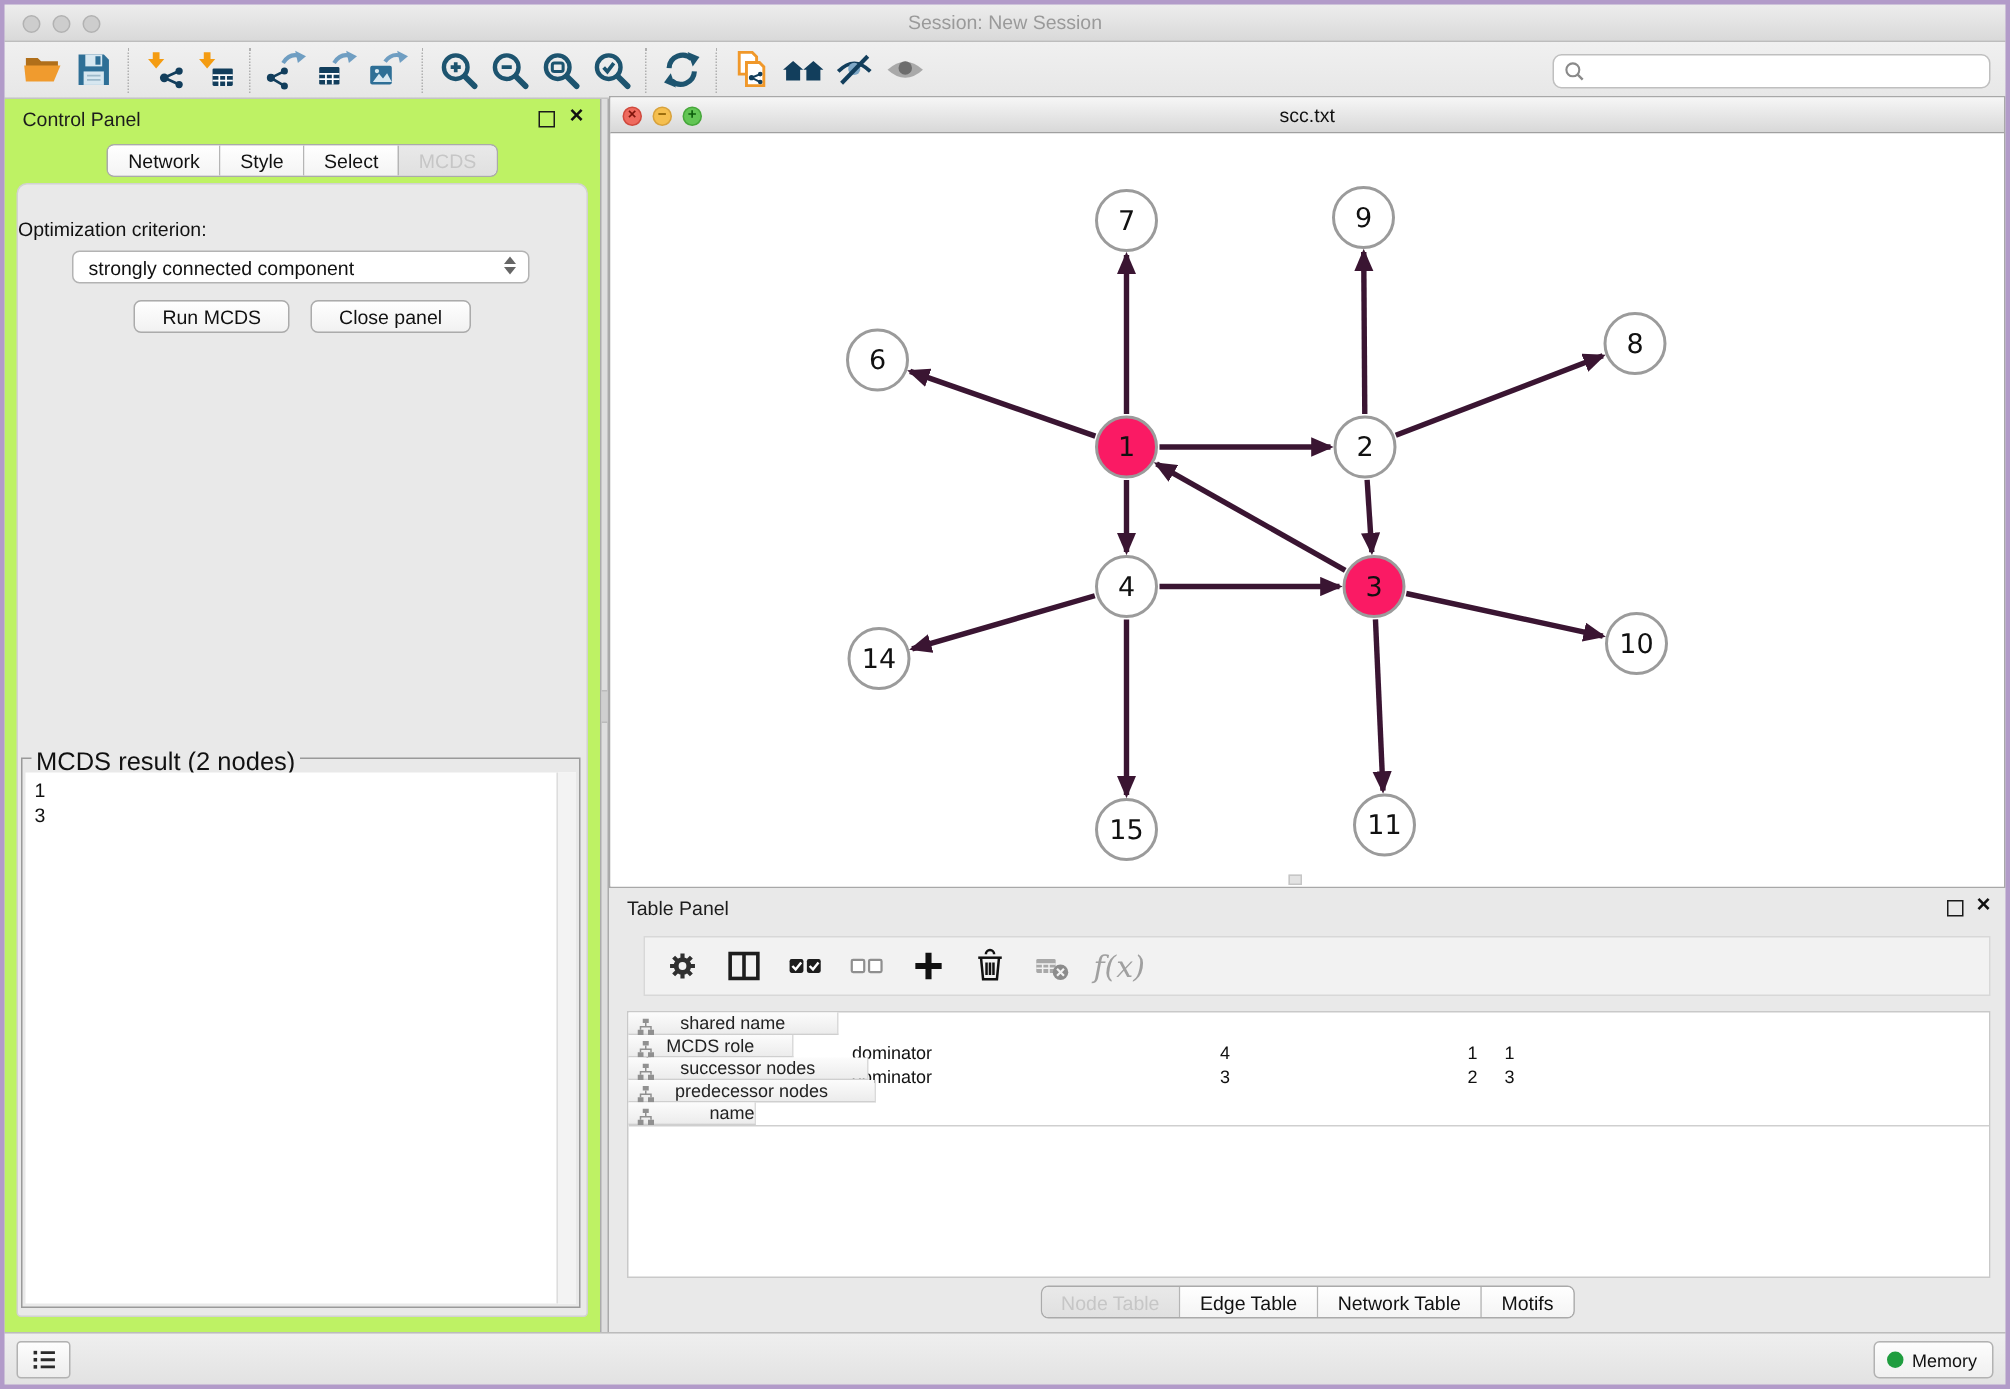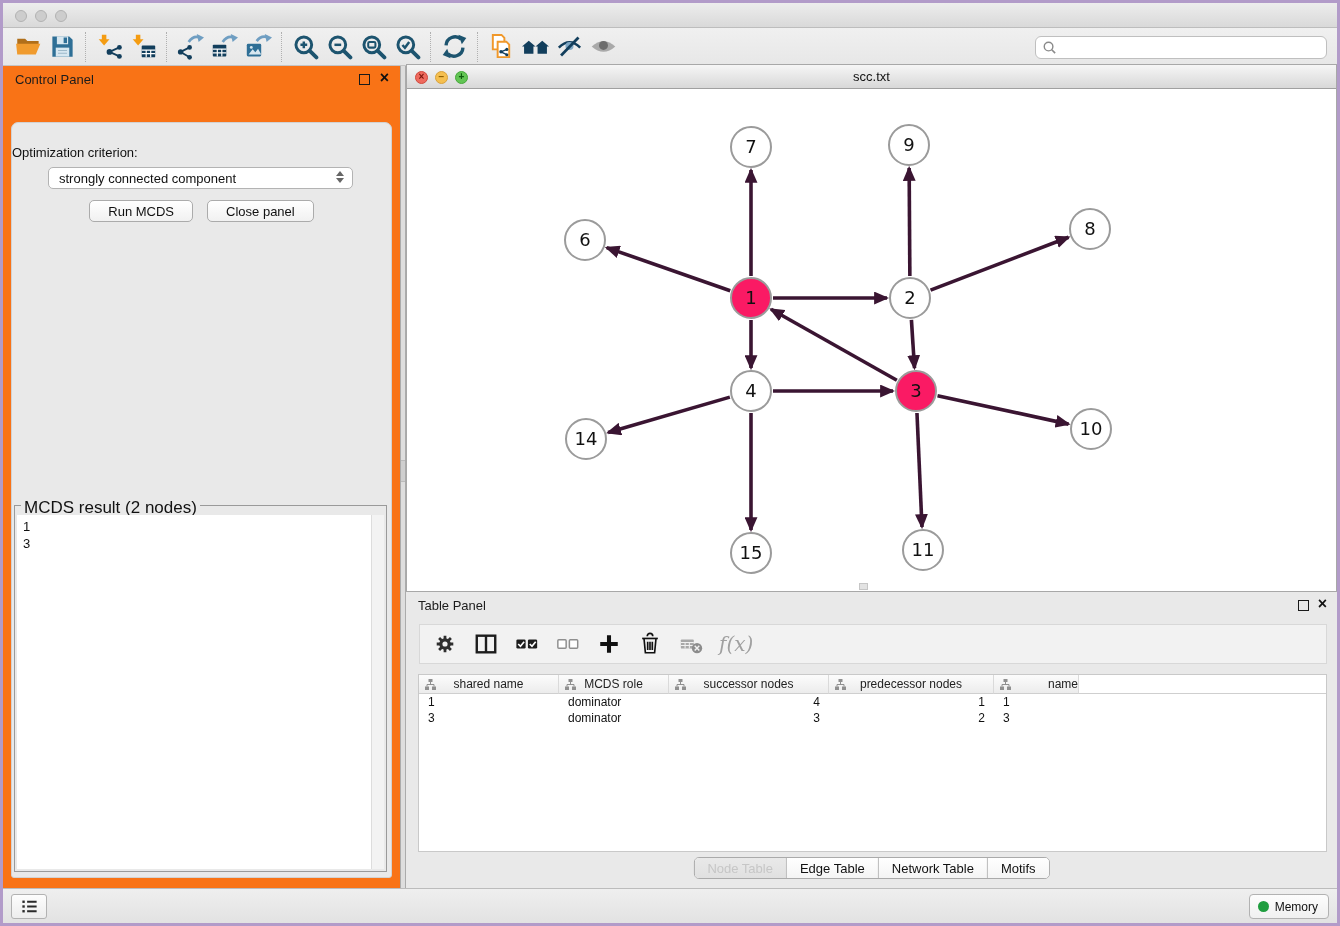--- a/index.html
+++ b/index.html
@@ -28,21 +28,21 @@
   .tb-sep { width:1px; height:30px; margin:0 6px; border-left:1px dotted #b0b0b0; }
   .search-wrap { position:absolute; right:10px; top:8px; width:292px; height:23px;
     background:#fff; border:1px solid #bfbfbf; border-radius:6px;
     display:flex; align-items:center; padding-left:6px; }
   .search-wrap svg { width:15px; height:15px; }
   .search-input { border:none; outline:none; flex:1; font-size:12px; height:18px;
     font-family:"Liberation Sans",sans-serif; background:transparent; }
 
   
   .control-panel { position:absolute; left:3px; top:66px; width:397px; height:822px;
-    background:#f97316; }
+    background:#bef264; }
   .panel-header { position:relative; height:28px; }
   .panel-title { position:absolute; left:12px; top:6px; font-size:13px; color:#1c1c1c; }
   .float-btn { position:absolute; width:11px; height:11px; border:1.6px solid #1a1a1a; top:8px; }
   .close-btn { position:absolute; top:3px; font-size:16px; font-weight:bold; color:#111; line-height:18px; }
   .cp-float { right:30px; } .cp-close { right:11px; }
 
   .segmented { display:flex; border:1px solid #aaa; border-radius:5px; overflow:hidden;
     background:#fff; height:22px; }
   .seg { padding:2px 13px; font-size:13px; color:#111; background:linear-gradient(#ffffff,#f4f4f4);
     border-right:1px solid #b5b5b5; display:flex; align-items:center; white-space:nowrap; }
@@ -90,29 +90,29 @@
   .tl-min   { left:28px; background:#f5bf4f; border:1px solid #d8a23c; color:#8a5d00; }
   .tl-zoom  { left:48px; background:#62c554; border:1px solid #46a73a; color:#0d5c0d; }
   .net-canvas { position:absolute; left:0; right:0; top:24px; bottom:0; background:#fff; }
   .net-canvas svg { position:absolute; left:0; top:0; }
   .canvas-grip { position:absolute; left:452px; bottom:1px; width:9px; height:7px;
     background:#e3e3e3; border:1px solid #c6c6c6; }
 
   
   .table-panel { position:absolute; left:406px; top:592px; width:931px; height:296px; background:#e9e9e9; }
   .tp-float { right:28px; } .tp-close { right:10px; }
-  .tp-toolbar { position:absolute; left:13px; right:10px; top:32px; height:40px;
+  .tp-toolbar { position:absolute; left:23px; right:10px; top:32px; height:40px;
     background:#f2f2f2; border:1px solid #d8d8d8; display:flex; align-items:center; gap:15px; padding-left:12px; }
   .tp-toolbar .ticon { width:26px; height:26px; display:flex; align-items:center; justify-content:center; }
   .ticon svg { width:24px; height:24px; }
   .fx-label { font-family:"DejaVu Serif", serif; font-style:italic; font-size:20px; color:#a0a0a0; }
 
   .data-table { position:absolute; left:12px; right:10px; top:82px; height:178px;
     background:#fff; border:1px solid #c9c9c9; }
-  .thead { display:flex; height:19px; }
+  .thead { display:flex; height:19px;flex-direction:column; }
   .th { position:relative; background:linear-gradient(#fcfcfc,#ececec);
     border-right:1px solid #dadada; border-bottom:1px solid #cfcfcf;
     font-size:12px; color:#222; display:flex; align-items:center; justify-content:center; }
   .th .attr-ic { position:absolute; left:6px; top:4px; width:11px; height:11px; }
   .th-fill { flex:1; background:#fff; border-bottom:1px solid #cfcfcf; }
   .trow { display:flex; height:16px; font-size:12px; color:#111; align-items:center; }
   .td { padding:0 9px; white-space:nowrap; overflow:hidden; }
 
   .tp-tabs-row { position:absolute; bottom:9px; left:50%; transform:translateX(-50%); }
 
@@ -128,20 +128,21 @@
     display:flex; align-items:center; gap:6px; font-size:12px; color:#111; }
   .memory-dot { width:11px; height:11px; border-radius:50%; }
 </style>
 </head>
 <body>
 
 <div class="titlebar">
   <div class="traffic" style="left:12px"></div>
   <div class="traffic" style="left:32px"></div>
   <div class="traffic" style="left:52px"></div>
+  <div class="titlebar-title">Session: New Session</div>
 </div>
 
 <div class="toolbar">
   <div class="tbtn">
     <svg viewBox="0 0 24 24">
         <path d="M2 5h7l2 2h10v3H2z" fill="#b06f1a"></path>
         <path d="M1 9.5h21.5L18.5 19H2z" fill="#f09b2e"></path>
       </svg>
   </div>
   <div class="tbtn">
@@ -280,20 +281,28 @@
       </svg>
     <input class="search-input" placeholder="" style="">
   </div>
 </div>
 
 <div class="control-panel">
   <div class="panel-header">
     <span class="panel-title">Control Panel</span>
     <span class="float-btn cp-float"></span>
     <span class="close-btn cp-close">×</span>
+  </div>
+  <div class="cp-tabs-row">
+    <div class="segmented">
+        <div class="seg">Network</div>
+        <div class="seg">Style</div>
+        <div class="seg">Select</div>
+        <div class="seg active">MCDS</div>
+      </div>
   </div>
   <div class="cp-body">
     <div class="opt-label">Optimization criterion:</div>
     <div class="criterion-select">
       <span>strongly connected component</span>
       <span class="stepper">
           <span class="up"></span>
           <span class="dn"></span>
         </span>
     </div>

